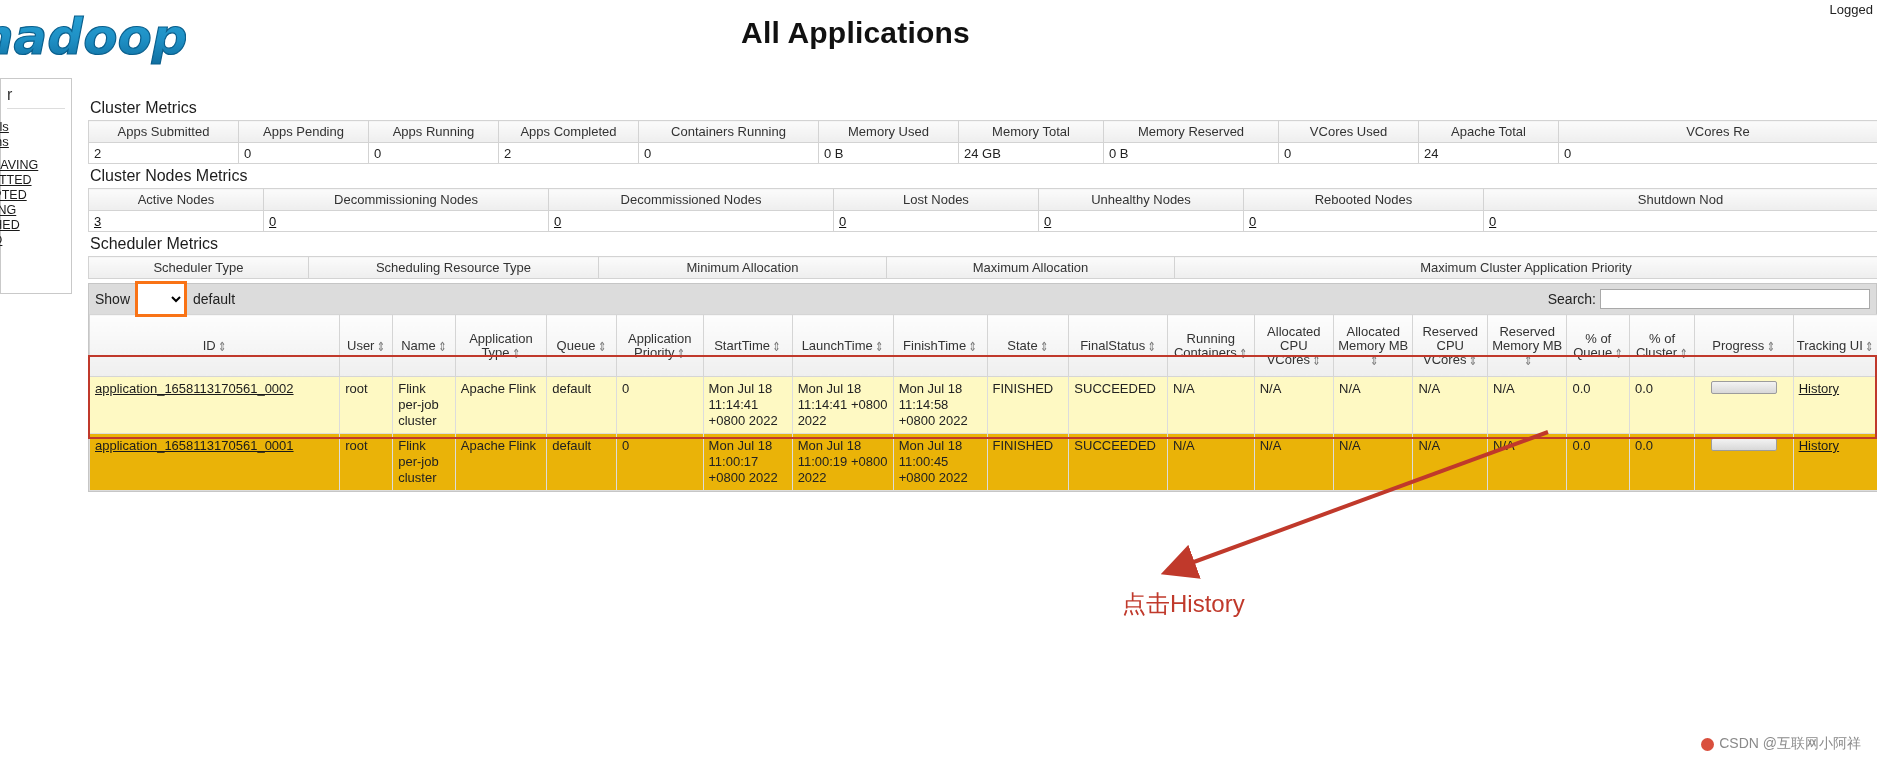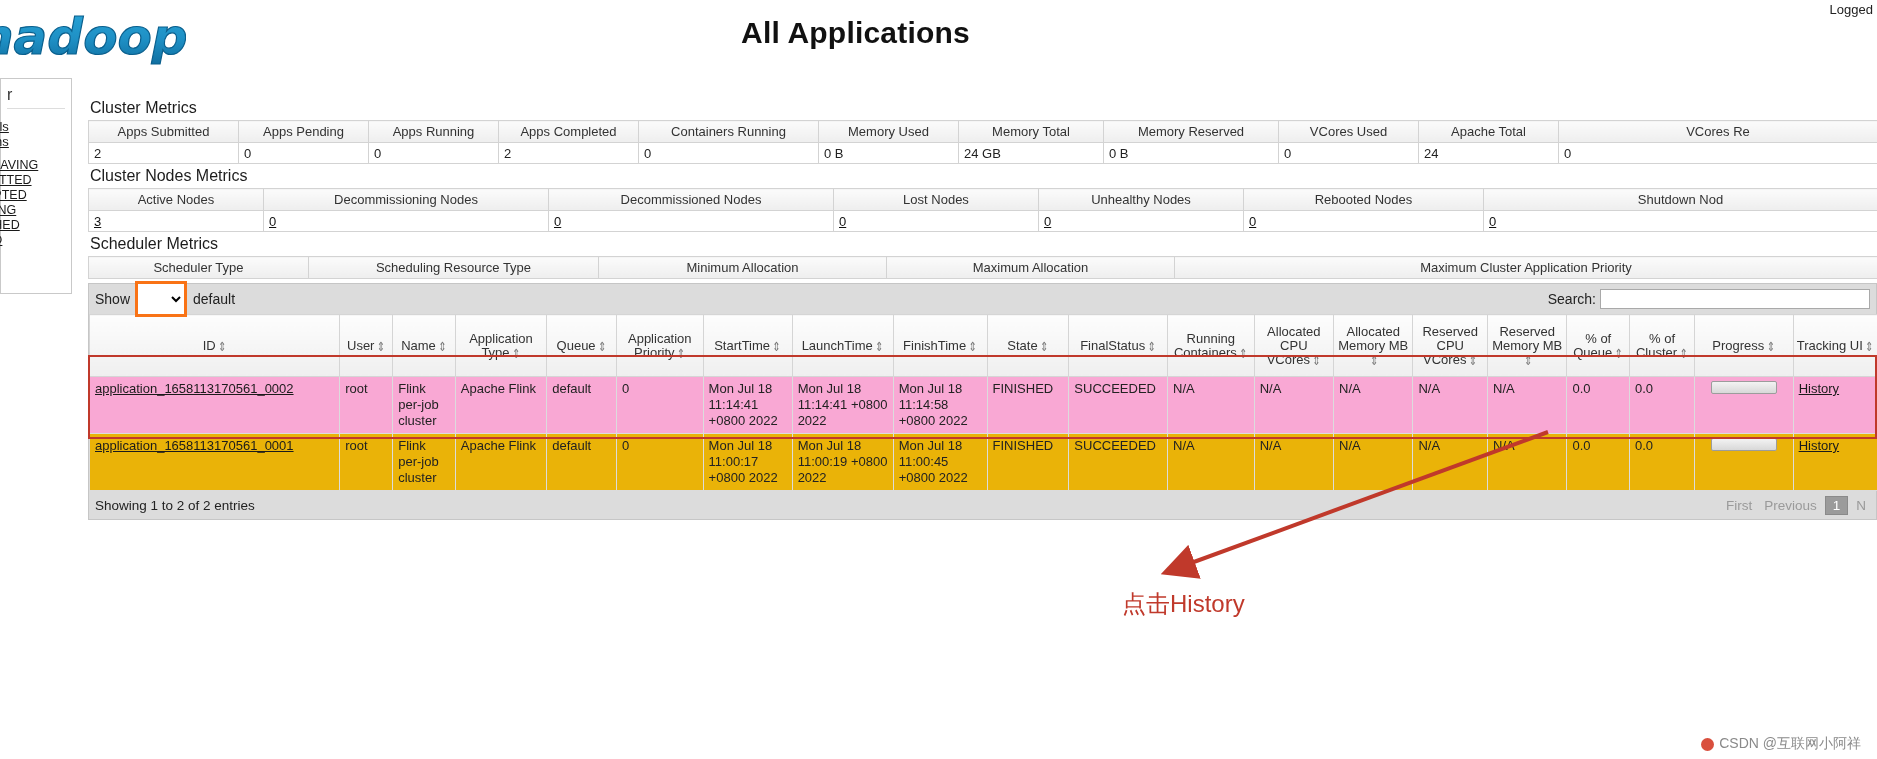--- a/index.html
+++ b/index.html
@@ -176,21 +176,21 @@
     transform: scaleY(1.25);
   }
   table.apps td {
     border: 1px solid #dcdcdc;
     color: #222;
     vertical-align: top;
     padding: 4px 5px;
     line-height: 16px;
     word-wrap: break-word;
   }
-  tr.row-odd td { background: #f9a8d4; }
+  tr.row-odd td { background: #fef9c3; }
   tr.row-even td { background: #eab308; }
   td.c { text-align: center; }
   td a.applink { color: #1b1b1b; text-decoration: underline; }
   td a.trklink { color: #1b1b1b; text-decoration: underline; }
 
   .progress-bar {
     width: 66px; height: 13px;
     border: 1px solid #9c9c9c;
     background: linear-gradient(to bottom,#f3f3f3,#d8d8d8);
     border-radius: 2px;
@@ -497,29 +497,20 @@
         <td>N/A</td>
         <td>N/A</td>
         <td>0.0</td>
         <td>0.0</td>
         <td class="c"><span class="progress-bar"></span></td>
         <td><a class="trklink" href="#">History</a></td>
       </tr>
       </tbody>
     </table>
 
-    <div class="apps-footer">
-      <span>Showing 1 to 2 of 2 entries</span>
-      <div class="pager">
-        <span>First</span>
-        <span>Previous</span>
-        <span class="cur">1</span>
-        <span>N</span>
-      </div>
-    </div>
   </div>
 </div>
 
 <div class="red-box"></div>
 
 <svg class="arrow-layer">
   <defs>
     <marker id="ah" markerWidth="9" markerHeight="9" refX="6" refY="4.5" orient="auto" markerUnits="strokeWidth">
       <path d="M0,0 L9,4.5 L0,9 z" fill="#c0392b"></path>
     </marker>

